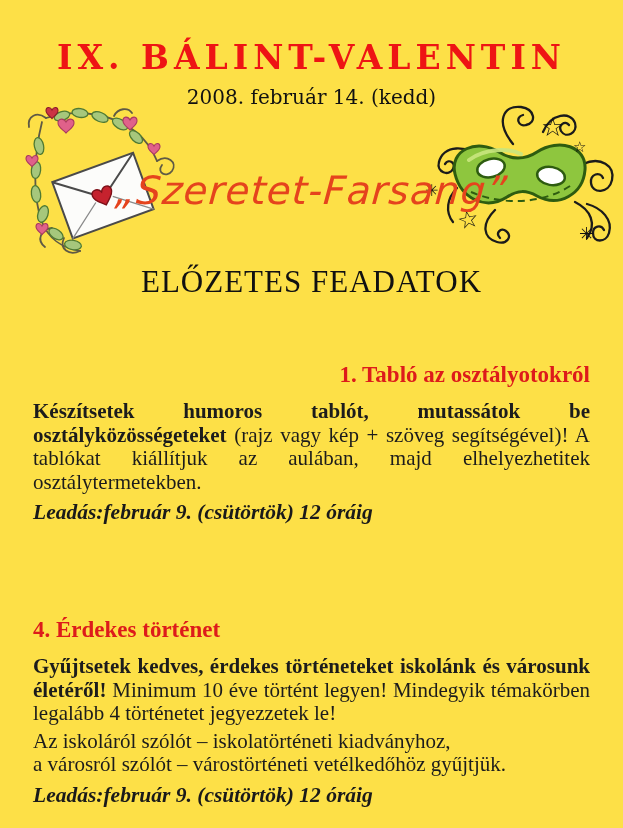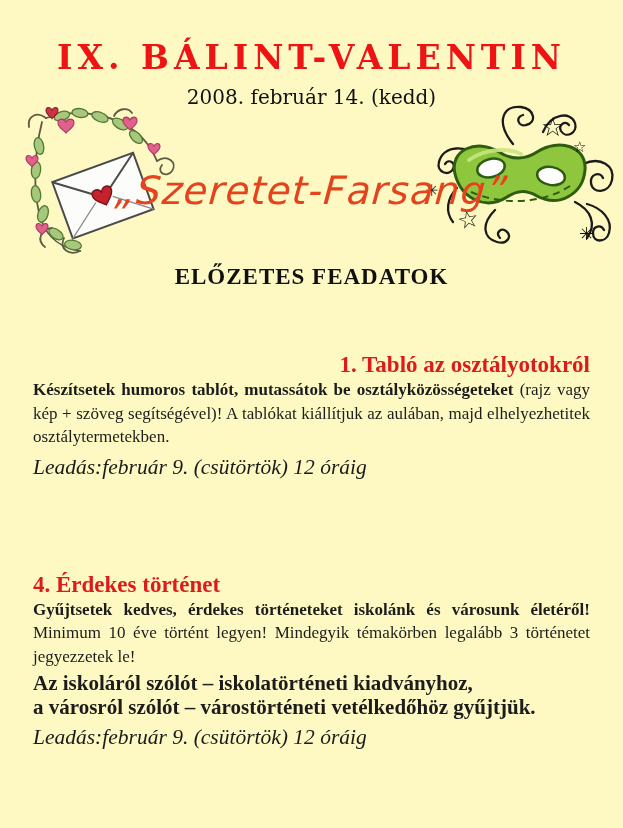--- a/index.html
+++ b/index.html
@@ -2,21 +2,21 @@
 <html><head>
 <meta charset="utf-8">
 <style>
   * { margin: 0; padding: 0; box-sizing: border-box; }
   html, body { background: #ffffff; }
   .page {
     position: relative;
     width: 623px;
     height: 828px;
     margin: 0 auto;
-    background: #fef9c3;
+    background: #fde047;
     overflow: hidden;
     font-family: "Liberation Serif", serif;
     color: #1f1f1f;
   }
   .hero {
     position: relative;
     height: 256px;
   }
   .title {
     padding-top: 36px;
@@ -48,52 +48,52 @@
     z-index: 3;
     transform: skewX(-4deg);
   }
   .deco { position: absolute; z-index: 2; }
   .deco-left  { left: 18px;  top: 104px; }
   .deco-right { right: 4px;  top: 100px; }
   .subtitle {
     margin-top: 8px;
     text-align: center;
     font-family: "Liberation Serif", serif;
-    font-weight: 700;
-    font-size: 23px;
+    font-weight: 400;
+    font-size: 31px;
     letter-spacing: 1px;
     color: #111111;
   }
   .content { padding: 0 33px; }
   .task-heading {
     font-family: "Liberation Serif", serif;
     font-weight: 700;
     font-size: 23px;
     color: #dd1b1b;
   }
   .task-1 .task-heading { margin-top: 62px; text-align: right; }
   .task-2 .task-heading { margin-top: 92px; }
   .task-body {
-    font-size: 17px;
+    margin-top: 12px;
+    font-size: 21px;
     line-height: 23.5px;
     text-align: justify;
     text-align-last: left;
     color: #1c1c1c;
   }
   .task-body b { font-weight: 700; }
   .plain-lines {
     margin-top: 4px;
     font-size: 21px;
     line-height: 23.5px;
     color: #1c1c1c;
-    font-weight: bold;
   }
   .deadline {
     margin-top: 6px;
-    font-weight: 400;
+    font-weight: 700;
     font-style: italic;
     font-size: 21.5px;
     color: #1a1a1a;
   }
 </style>
 </head>
 <body>
 
 <div class="page">
 
@@ -178,21 +178,21 @@
   <div class="content">
 
     <section class="task task-1">
       <h3 class="task-heading">1. Tabló az osztályotokról</h3>
       <p class="task-body"><b>Készítsetek humoros tablót, mutassátok be osztályközösségeteket</b><span> (rajz vagy kép + szöveg segítségével)! A tablókat kiállítjuk az aulában, majd elhelyezhetitek osztálytermetekben.</span></p>
       <p class="deadline">Leadás:február 9. (csütörtök) 12 óráig</p>
     </section>
 
     <section class="task task-2">
       <h3 class="task-heading">4. Érdekes történet</h3>
-      <p class="task-body"><b>Gyűjtsetek kedves, érdekes történeteket iskolánk és városunk életéről!</b><span> Minimum 10 éve történt legyen! Mindegyik témakörben legalább 3 történetet jegyezzetek le!</span></p>
+      <p class="task-body"><b>Gyűjtsetek kedves, érdekes történeteket iskolánk és városunk életéről!</b><span> Minimum 10 éve történt legyen! Mindegyik témakörben legalább 4 történetet jegyezzetek le!</span></p>
       <p class="plain-lines">
         <span>Az iskoláról szólót – iskolatörténeti kiadványhoz,</span><br>
         <span>a városról szólót – várostörténeti vetélkedőhöz gyűjtjük.</span>
       </p>
       <p class="deadline">Leadás:február 9. (csütörtök) 12 óráig</p>
     </section>
 
   </div>
 </div>
 

